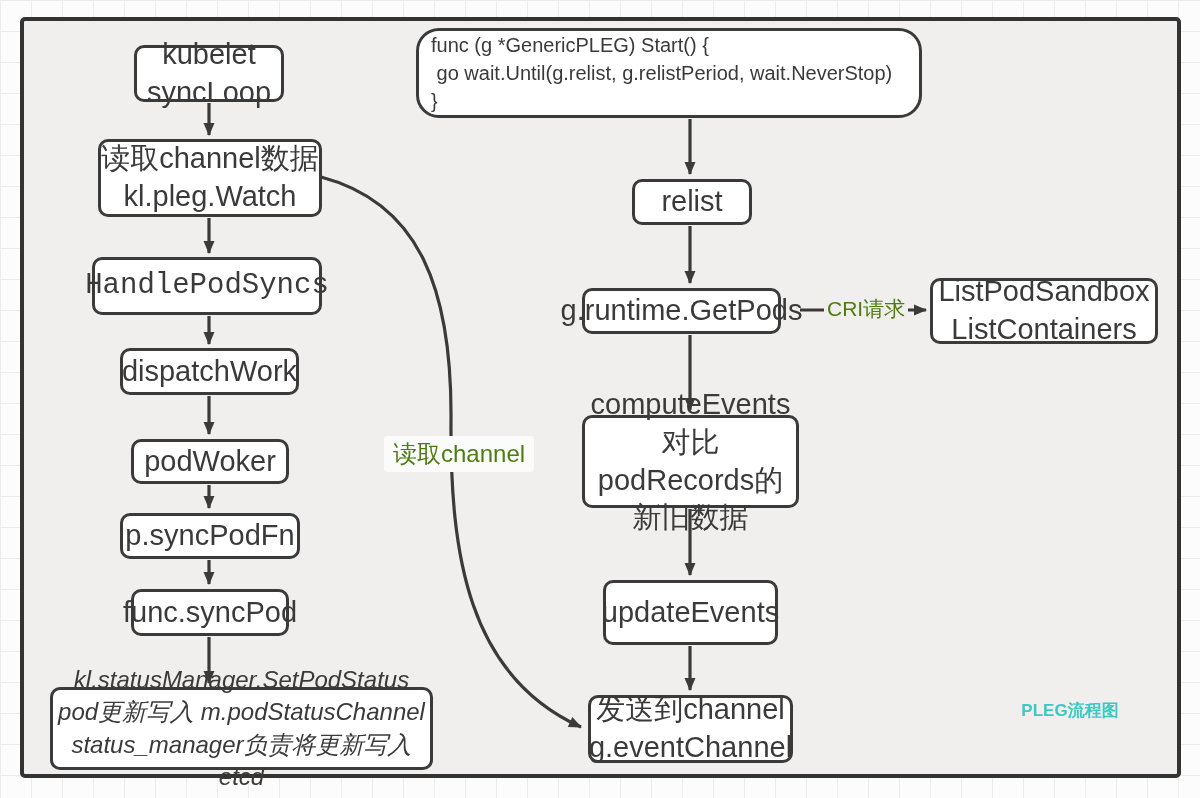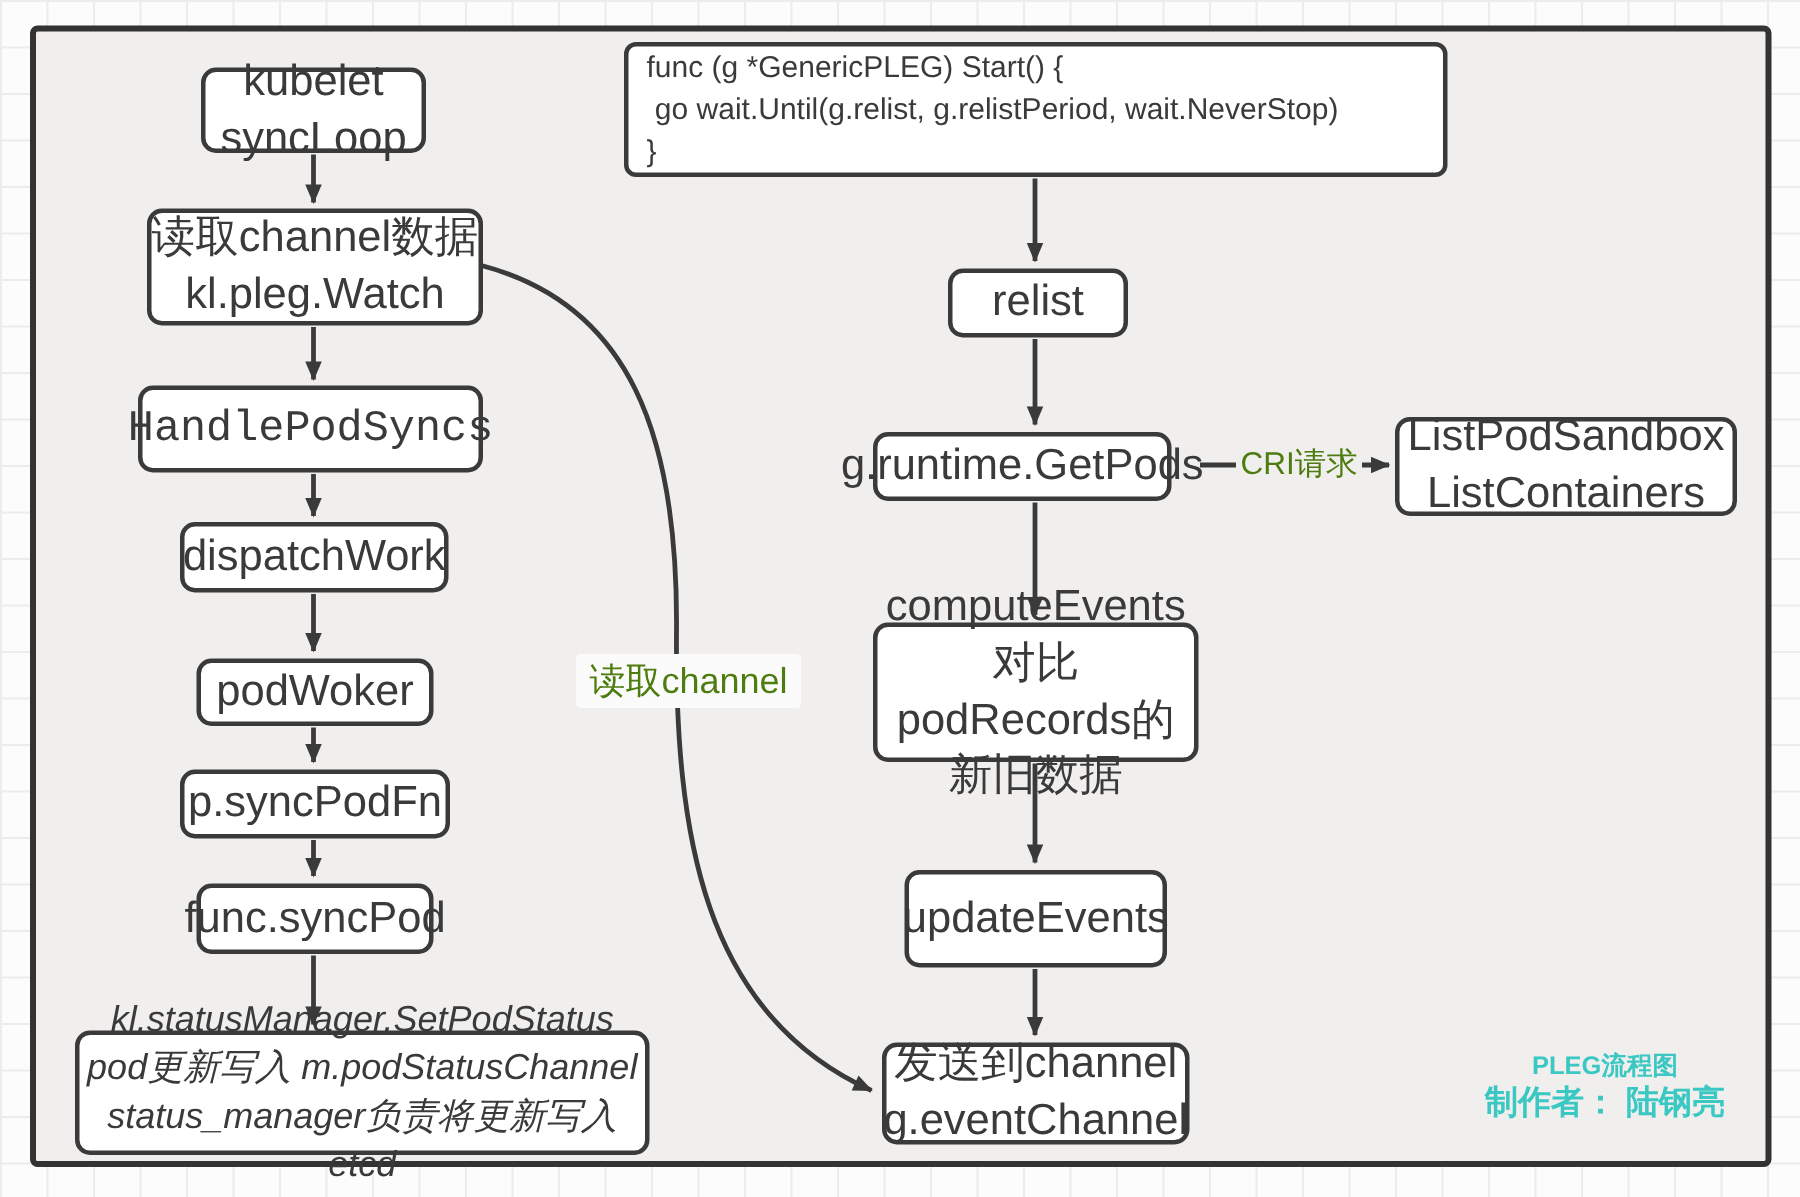--- a/index.html
+++ b/index.html
@@ -82,33 +82,32 @@
 kl.pleg.Watch</div>
 <div class="node" style="left:92px; top:257px; width:230px; height:58px;font-family:Liberation Mono, monospace;">HandlePodSyncs</div>
 <div class="node" style="left:120px; top:348px; width:179px; height:47px;">dispatchWork</div>
 <div class="node" style="left:131px; top:439px; width:158px; height:45px;">podWoker</div>
 <div class="node" style="left:120px; top:513px; width:180px; height:46px;">p.syncPodFn</div>
 <div class="node" style="left:131px; top:589px; width:158px; height:47px;">func.syncPod</div>
 <div class="node small-text" style="left:50px; top:687px; width:383px; height:83px;">kl.statusManager.SetPodStatus
 pod更新写入 m.podStatusChannel
 status_manager负责将更新写入etcd</div>
 
-<div class="node code" style="left:416px; top:28px; width:549px; height:90px;">func (g *GenericPLEG) Start() {
+<div class="node code" style="left:416px; top:28px; width:506px; height:90px;border-radius:23px;">func (g *GenericPLEG) Start() {
  go wait.Until(g.relist, g.relistPeriod, wait.NeverStop)
 }</div>
 <div class="node" style="left:632px; top:179px; width:120px; height:46px;">relist</div>
 <div class="node" style="left:582px; top:288px; width:199px; height:46px;">g.runtime.GetPods</div>
 <div class="node" style="left:930px; top:278px; width:228px; height:66px;">ListPodSandbox
 ListContainers</div>
 <div class="node" style="left:582px; top:415px; width:217px; height:93px;">computeEvents
 对比podRecords的
 新旧数据</div>
 <div class="node" style="left:603px; top:580px; width:175px; height:65px;">updateEvents</div>
 <div class="node" style="left:588px; top:695px; width:205px; height:68px;">发送到channel
 g.eventChannel</div>
 
 <div class="edge-label cri">CRI请求</div>
 <div class="edge-label read-channel">读取channel</div>
 
 <div class="credit">
   <div class="title">PLEG流程图</div>
-  <div class="author">制作者： 陆钢亮</div>
 </div>
 
 </body></html>

